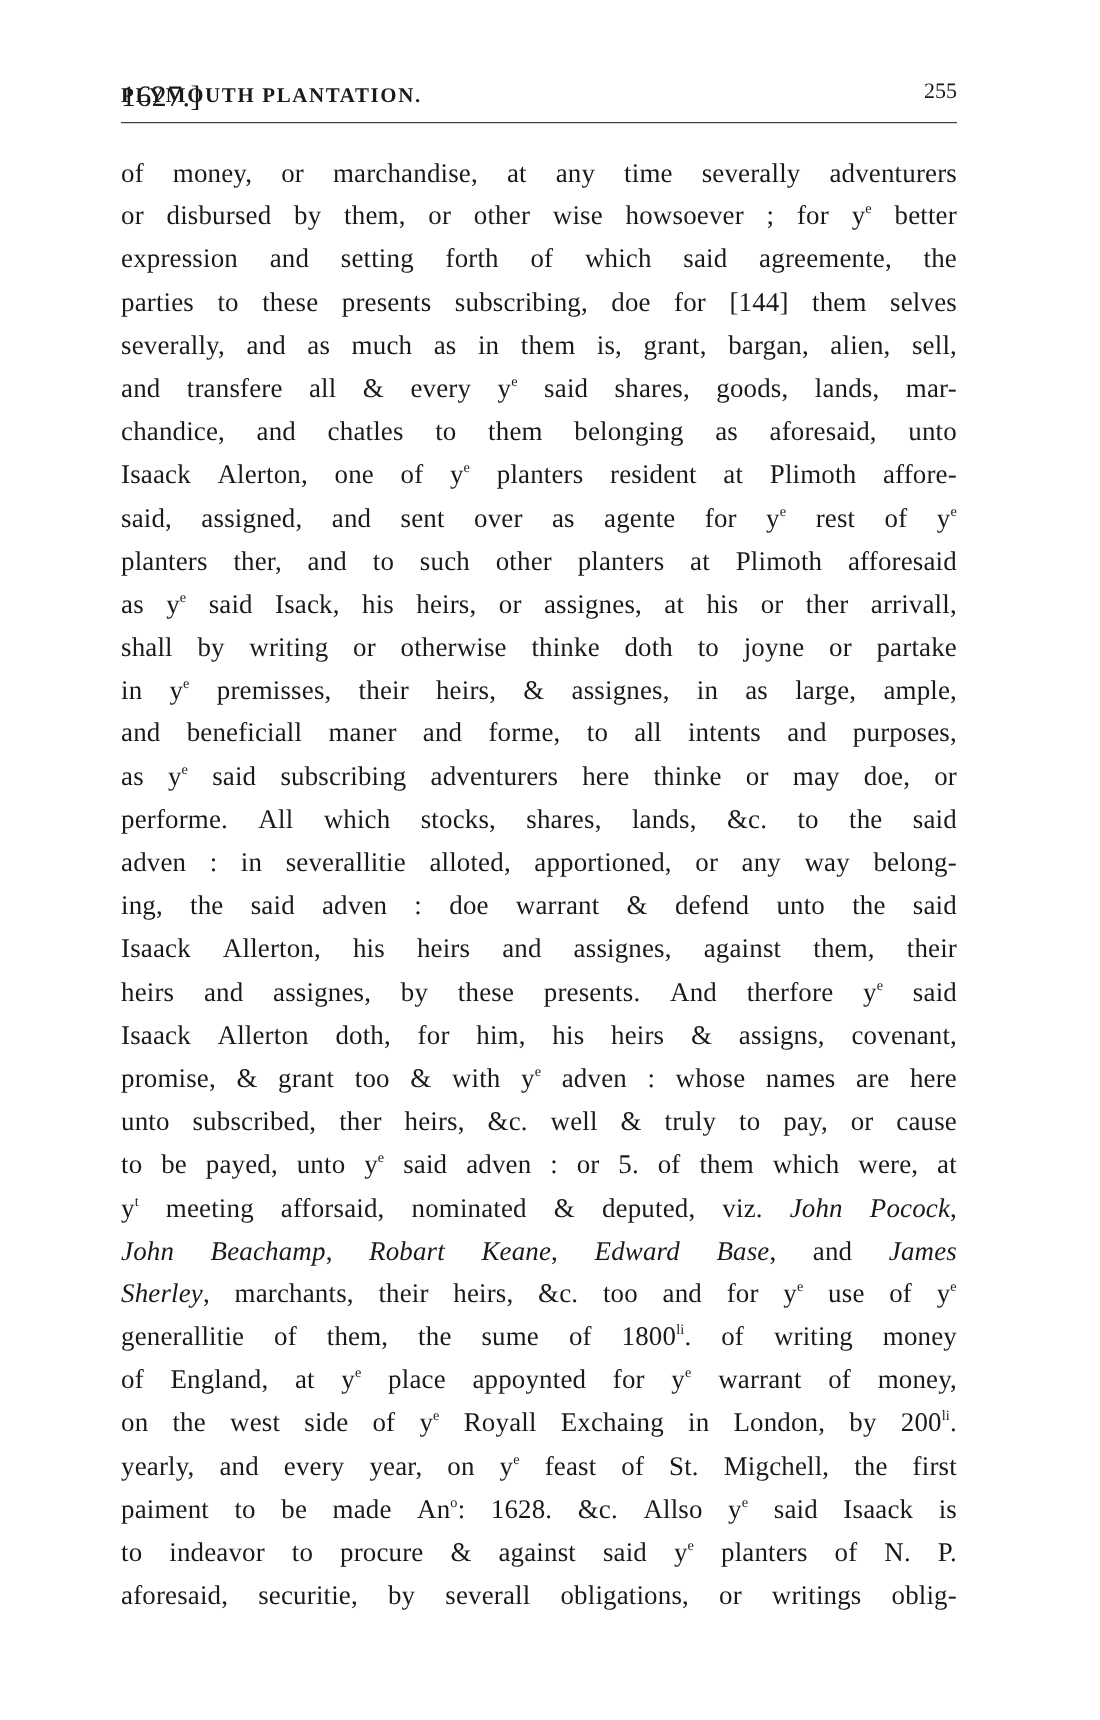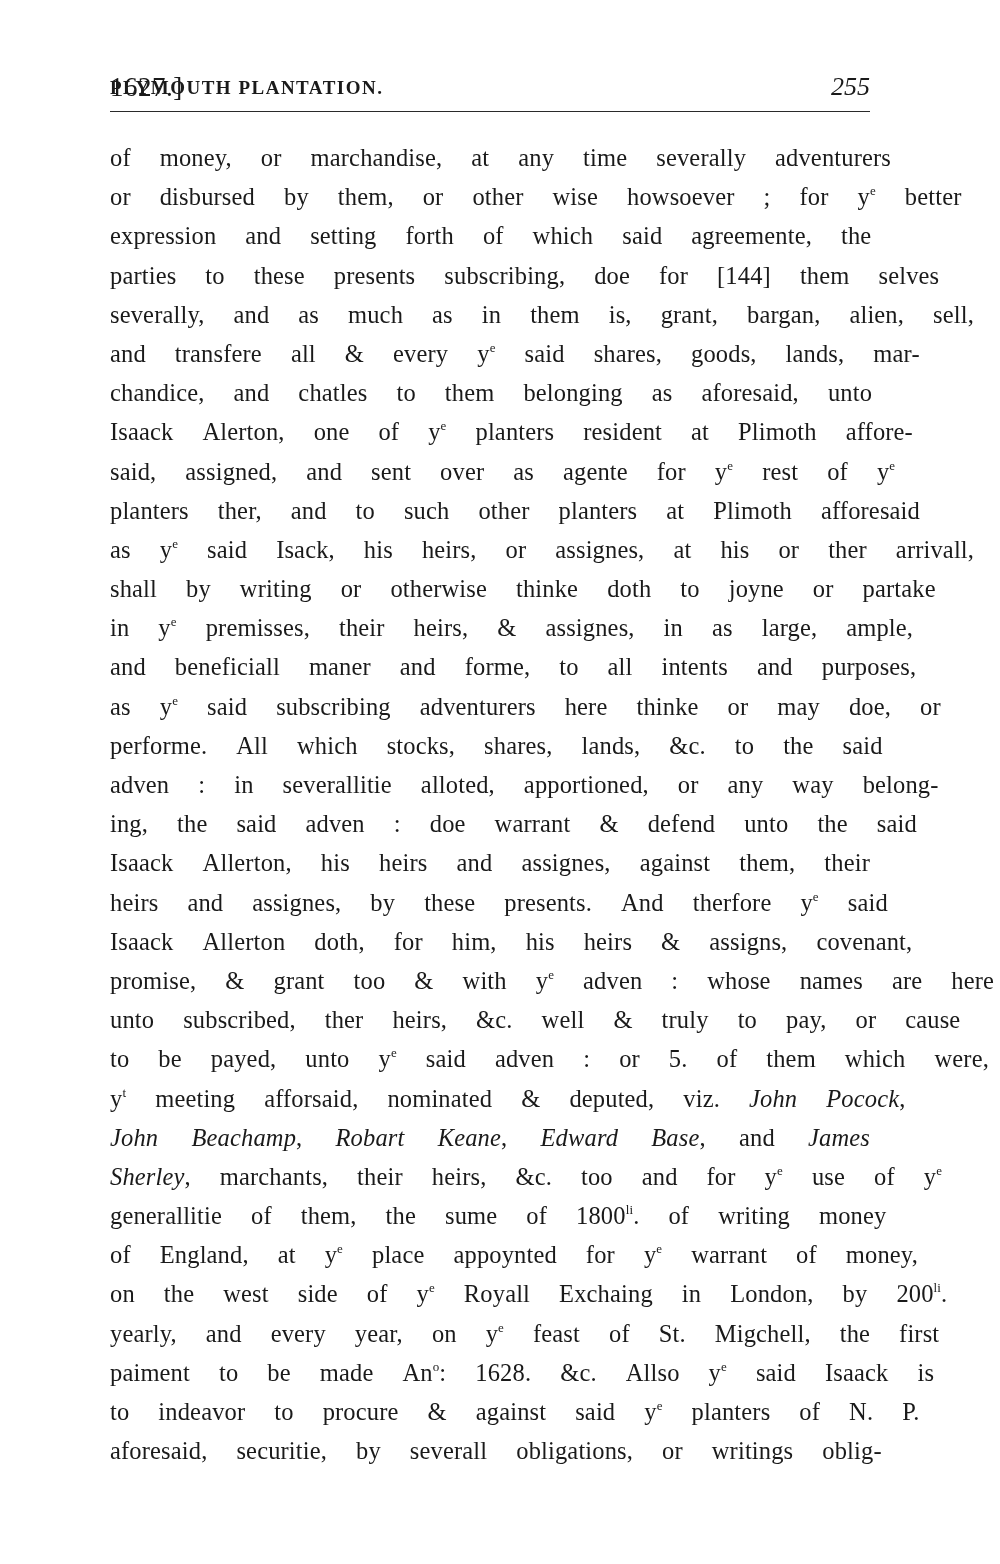--- a/index.html
+++ b/index.html
@@ -39,22 +39,21 @@
       font-family: "Liberation Serif", serif;
       font-size: 19px;
       letter-spacing: 1.5px;
       font-weight: bold;
     }
     .hdr-page {
       position: absolute;
       right: 0;
       top: 0;
       font-family: "Liberation Serif", serif;
-      font-size: 26px;
-      font-style: italic;
+      font-size: 20px;
     }
     .header-rule {
       position: absolute;
       left: 110px;
       top: 111px;
       width: 760px;
       height: 0;
       border-top: 1.3px solid #2a2a2a;
     }
     .body-text {
@@ -66,21 +65,20 @@
     .line {
       height: 39.2px;
       line-height: 39.2px;
       font-family: "Liberation Serif", serif;
       font-size: 24.5px;
       text-align: justify;
       text-align-last: justify;
       white-space: nowrap;
       overflow: visible;
       letter-spacing: 0.15px;
-      gap: 29px;
     }
     .seg-sup {
       font-size: 13px;
       vertical-align: 10px;
       line-height: 0;
     }
     .seg-it {
       font-style: italic;
     }
     

